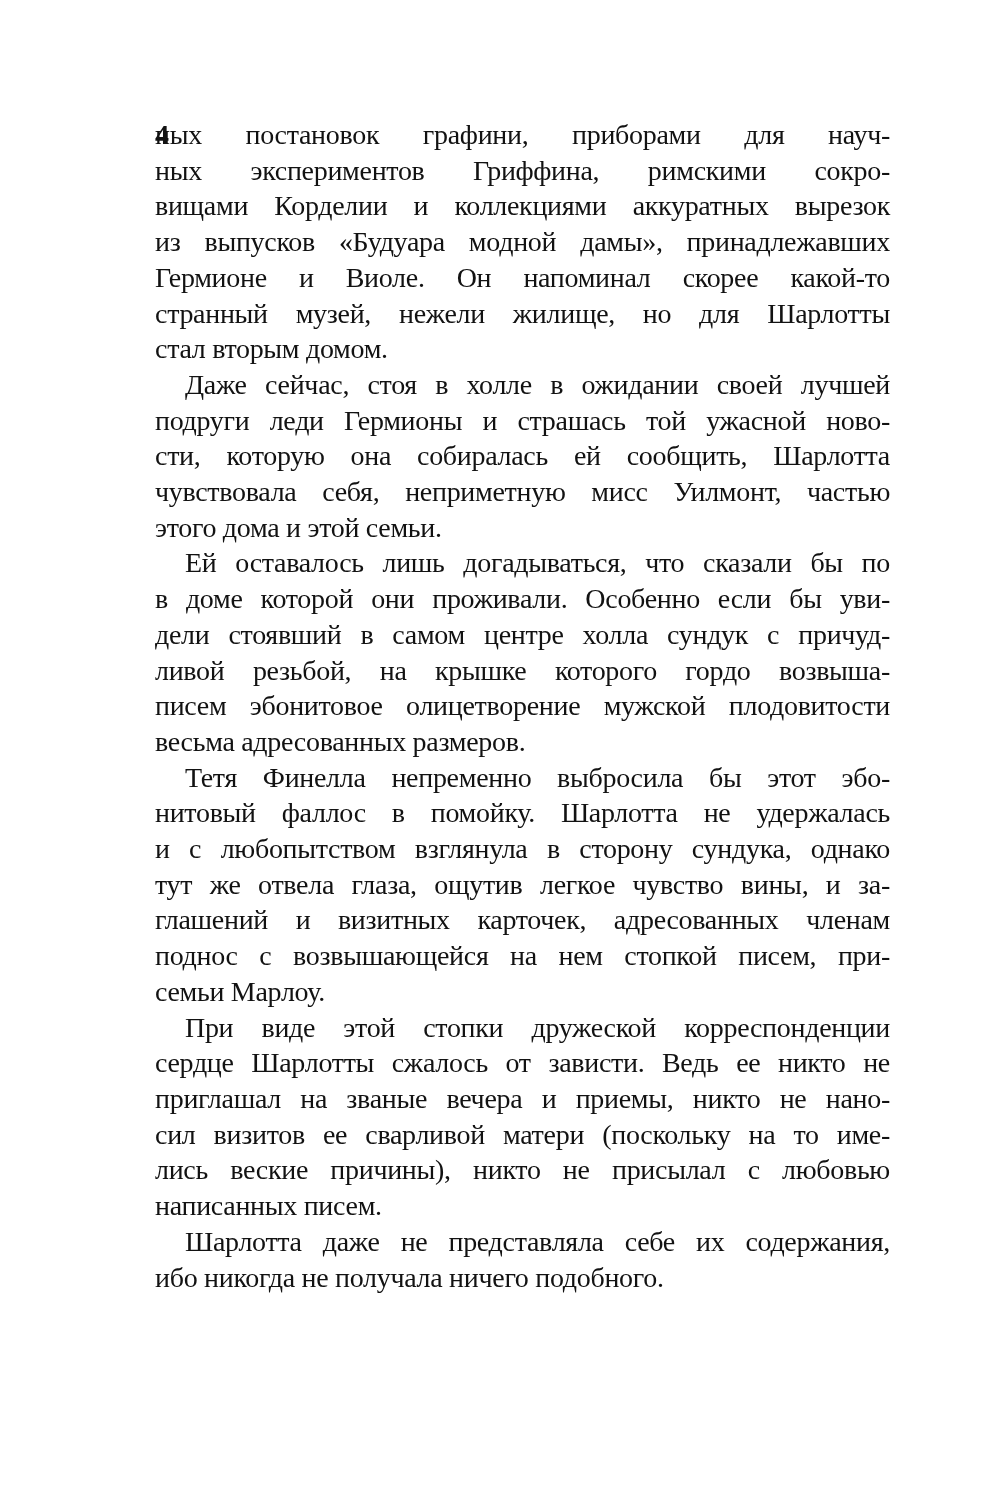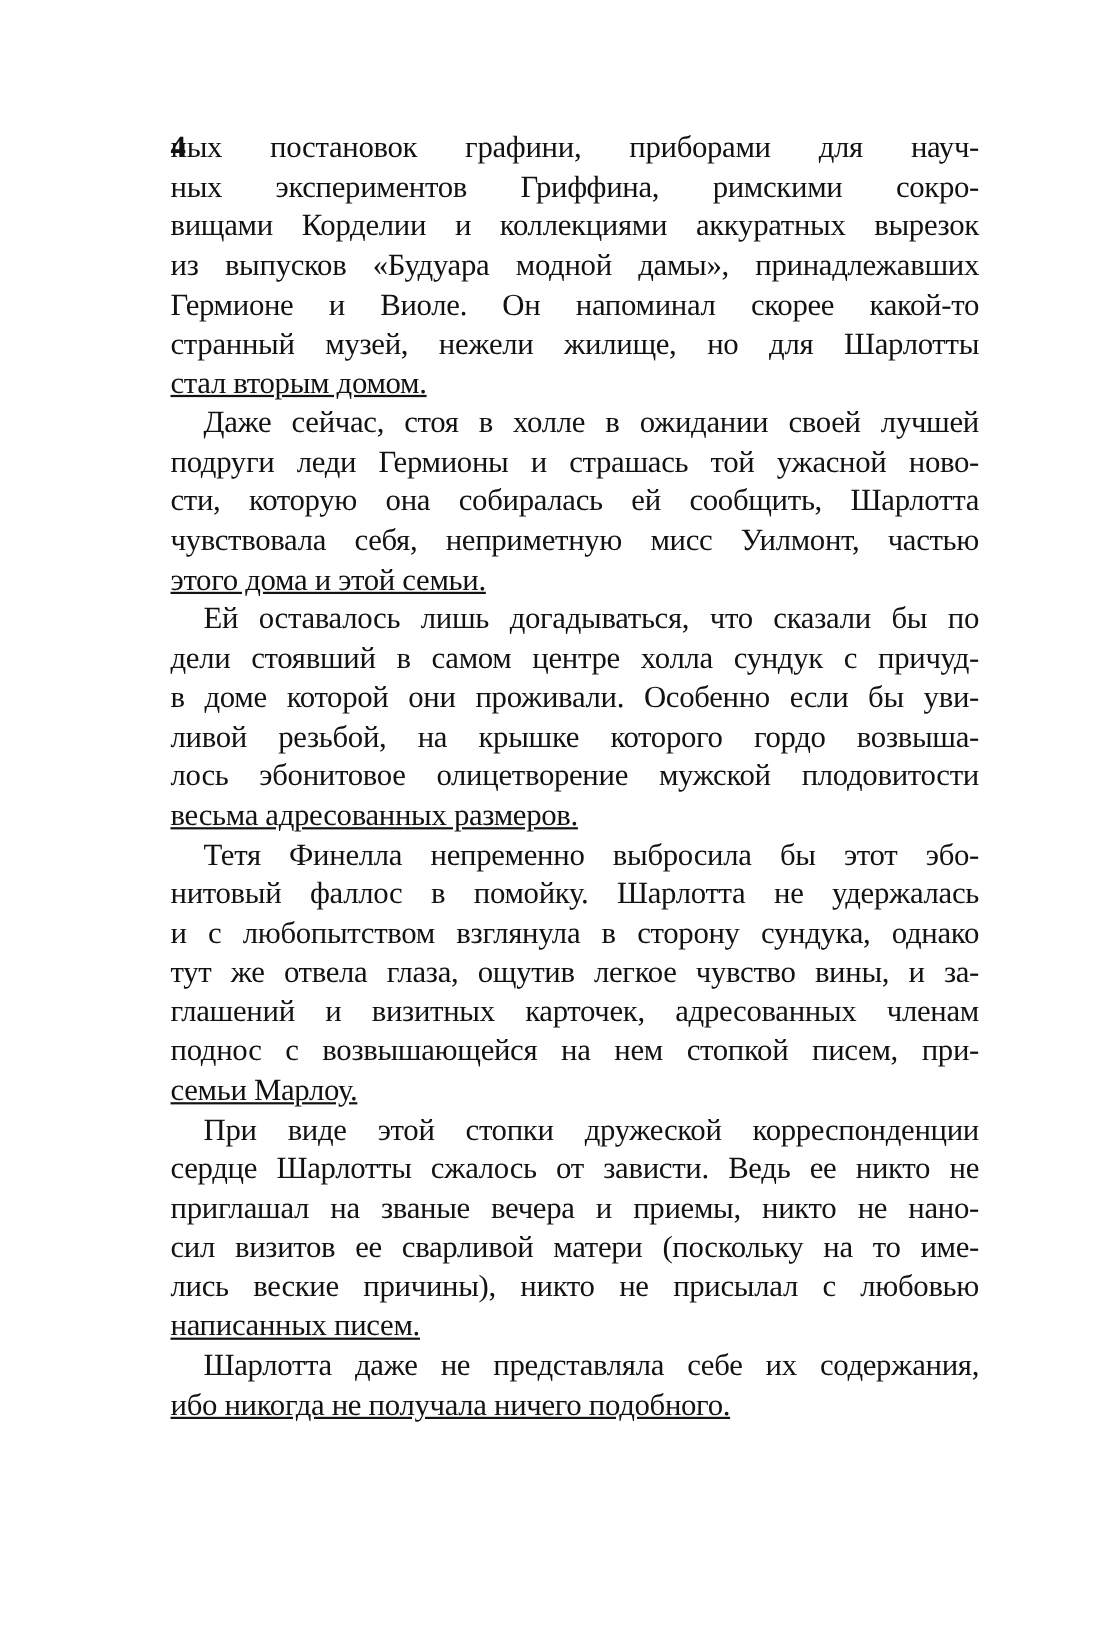--- a/index.html
+++ b/index.html
@@ -34,21 +34,21 @@
     letter-spacing: -0.3px;
   }
   .paragraph { margin: 0; }
   .line {
     text-align: justify;
     text-align-last: justify;
     white-space: normal;
   }
   .line.hang { }
   .line.first { text-indent: 30px; }
-  .line.last { text-align-last: left; text-decoration: underline; }
+  .line.last { text-align-last: left; }
 </style>
 </head>
 <body>
 
 <div class="page">
   <div class="pagenum">4</div>
   <div class="text-block" id="text-block">
       <div class="paragraph">
         <div class="line hang">ных постановок графини, приборами для науч-</div>
         <div class="line hang">ных экспериментов Гриффина, римскими сокро-</div>
@@ -60,24 +60,24 @@
       </div>
       <div class="paragraph">
         <div class="line first">Даже сейчас, стоя в холле в ожидании своей лучшей</div>
         <div class="line">подруги леди Гермионы и страшась той ужасной ново-</div>
         <div class="line">сти, которую она собиралась ей сообщить, Шарлотта</div>
         <div class="line">чувствовала себя, неприметную мисс Уилмонт, частью</div>
         <div class="line last">этого дома и этой семьи.</div>
       </div>
       <div class="paragraph">
         <div class="line first">Ей оставалось лишь догадываться, что сказали бы по</div>
+        <div class="line">в доме которой они проживали. Особенно если бы уви-</div>
         <div class="line">дели стоявший в самом центре холла сундук с причуд-</div>
-        <div class="line">в доме которой они проживали. Особенно если бы уви-</div>
         <div class="line">ливой резьбой, на крышке которого гордо возвыша-</div>
-        <div class="line">лось эбонитовое олицетворение мужской плодовитости</div>
+        <div class="line">писем эбонитовое олицетворение мужской плодовитости</div>
         <div class="line last">весьма адресованных размеров.</div>
       </div>
       <div class="paragraph">
         <div class="line first">Тетя Финелла непременно выбросила бы этот эбо-</div>
         <div class="line">нитовый фаллос в помойку. Шарлотта не удержалась</div>
         <div class="line">и с любопытством взглянула в сторону сундука, однако</div>
         <div class="line">тут же отвела глаза, ощутив легкое чувство вины, и за-</div>
         <div class="line">глашений и визитных карточек, адресованных членам</div>
         <div class="line">поднос с возвышающейся на нем стопкой писем, при-</div>
         <div class="line last">семьи Марлоу.</div>

